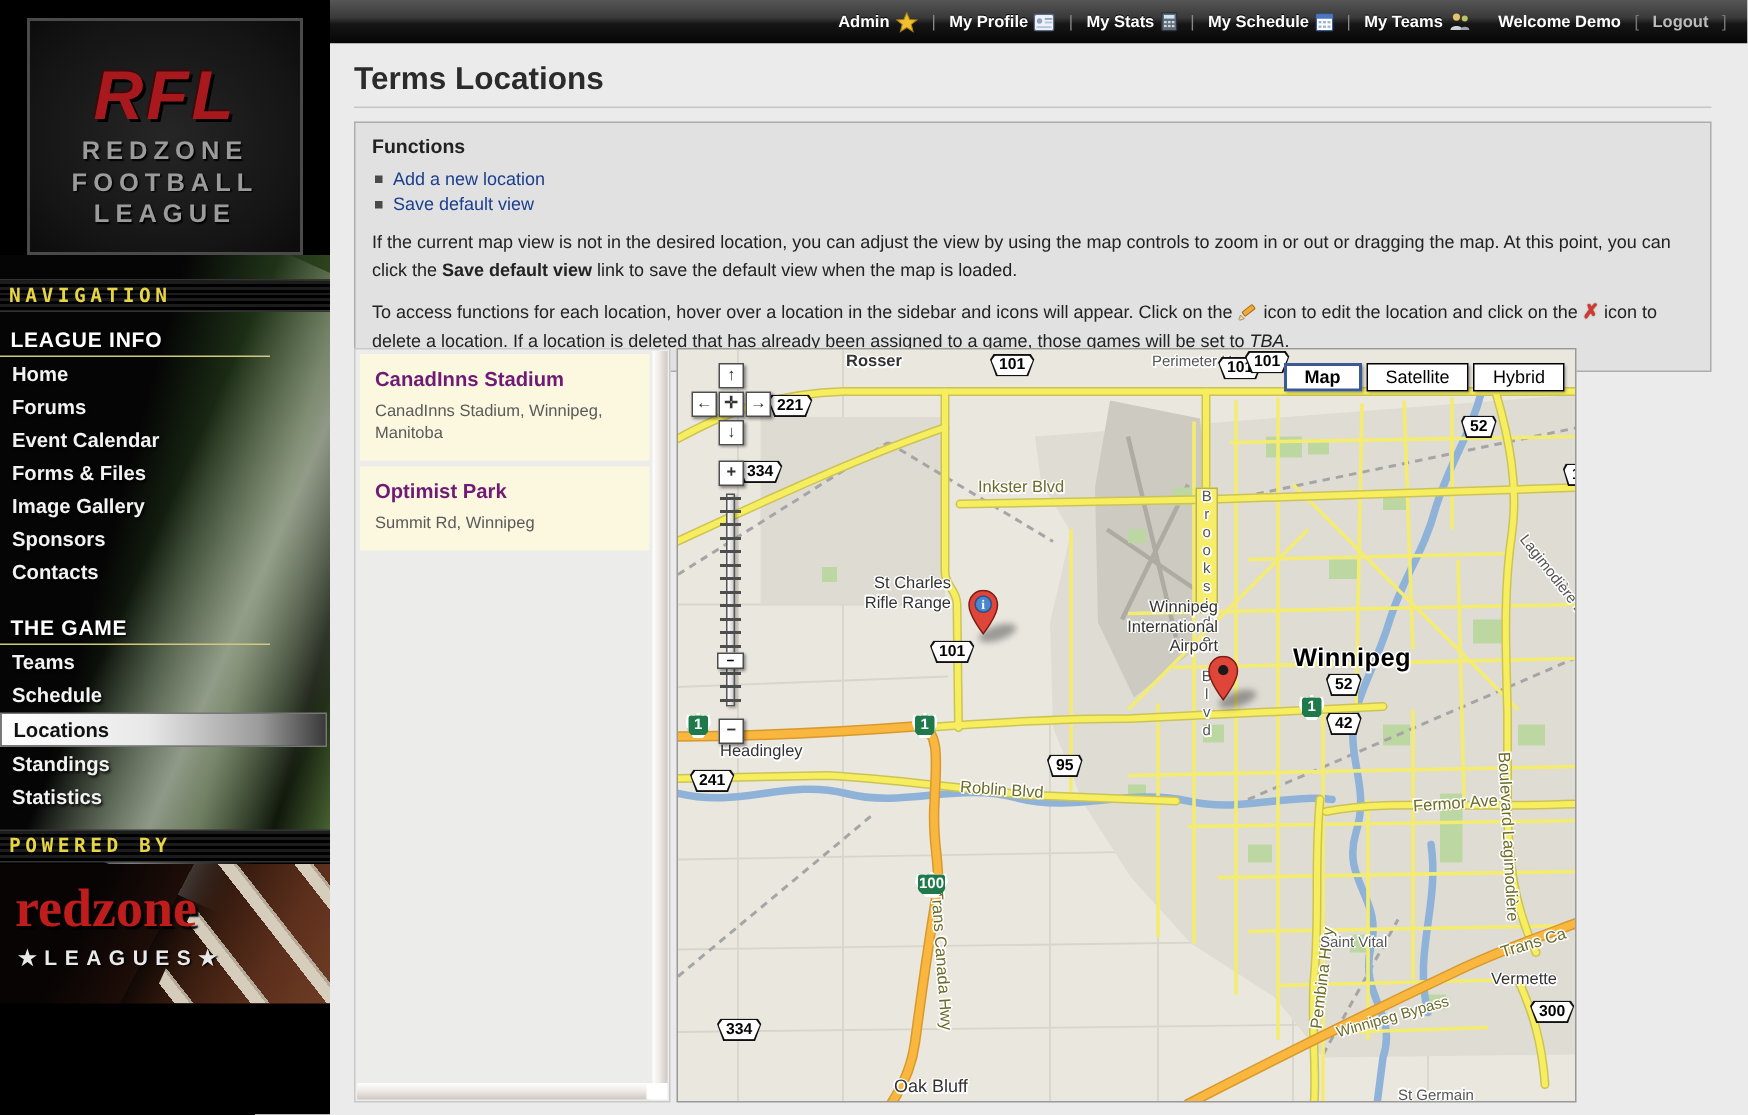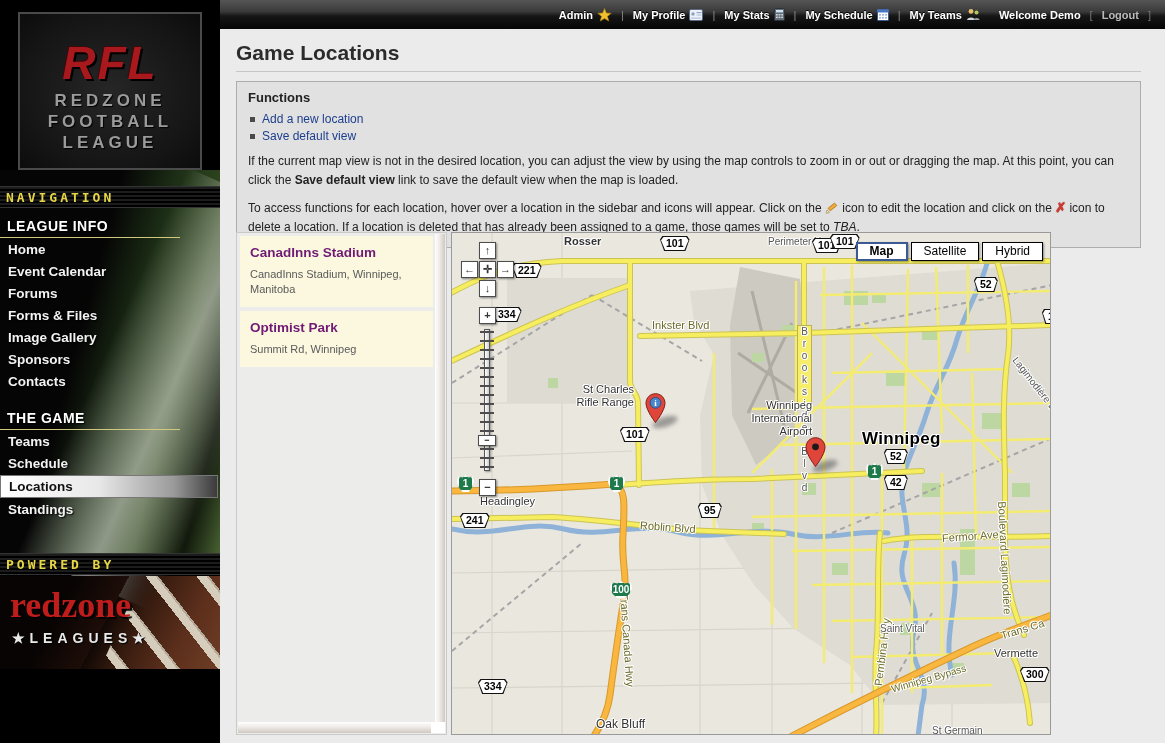--- a/index.html
+++ b/index.html
@@ -134,32 +134,33 @@
       <div class="logo-line">REDZONE</div>
       <div class="logo-line">FOOTBALL</div>
       <div class="logo-line">LEAGUE</div>
     </div>
 
     <div class="led-banner" id="nav-banner">NAVIGATION</div>
 
     <div id="menu">
       <div class="side-section-title">LEAGUE INFO</div>
       <div class="side-item">Home</div>
+      <div class="side-item">Forums</div>
       <div class="side-item">Event Calendar</div>
-      <div class="side-item">Forums</div>
       <div class="side-item">Forms &amp; Files</div>
       <div class="side-item">Image Gallery</div>
       <div class="side-item">Sponsors</div>
       <div class="side-item">Contacts</div>
 
       <div class="side-section-title" style="margin-top:12px;">THE GAME</div>
       <div class="side-item">Teams</div>
       <div class="side-item">Schedule</div>
       <div class="side-item active">Locations</div>
       <div class="side-item">Standings</div>
+      <div class="side-item">Statistics</div>
     </div>
 
     <div class="led-banner" id="powered-banner">POWERED BY</div>
     <div id="powered-logo">
       <div id="laces"></div>
       <div id="rz-text">redzone</div>
       <div id="rz-sub">★LEAGUES★</div>
     </div>
   </div>
 
@@ -233,21 +234,21 @@
           </svg>
       </span>
     </span>
     <span class="tb-welcome">Welcome Demo</span>
     <span class="tb-bracket">[</span>
     <span class="tb-logout">Logout</span>
     <span class="tb-bracket">]</span>
   </div>
 
   <div id="main">
-    <div id="page-title">Game Locations</div>
+    <div id="page-title">Terms Locations</div>
 
     <div id="functions-box">
       <div id="functions-title">Functions</div>
       <div class="fn-link-row">
         <span class="sq-bullet"></span>
         <a class="fn-link">Add a new location</a>
       </div>
       <div class="fn-link-row">
         <span class="sq-bullet"></span>
         <a class="fn-link">Save default view</a>

